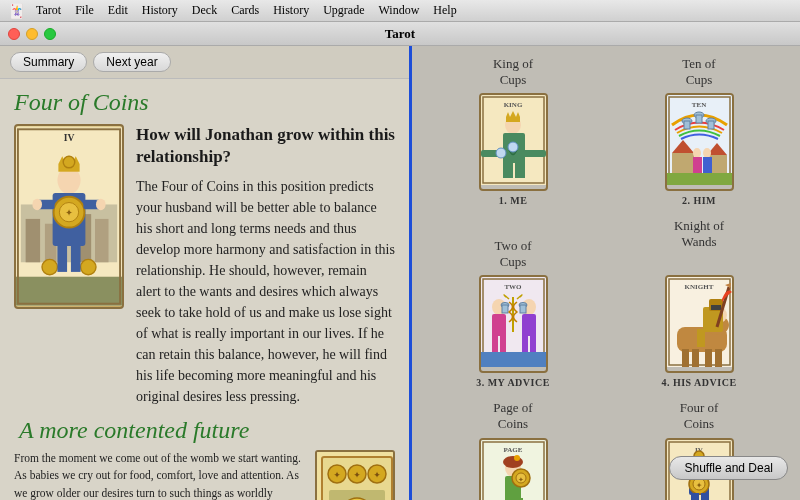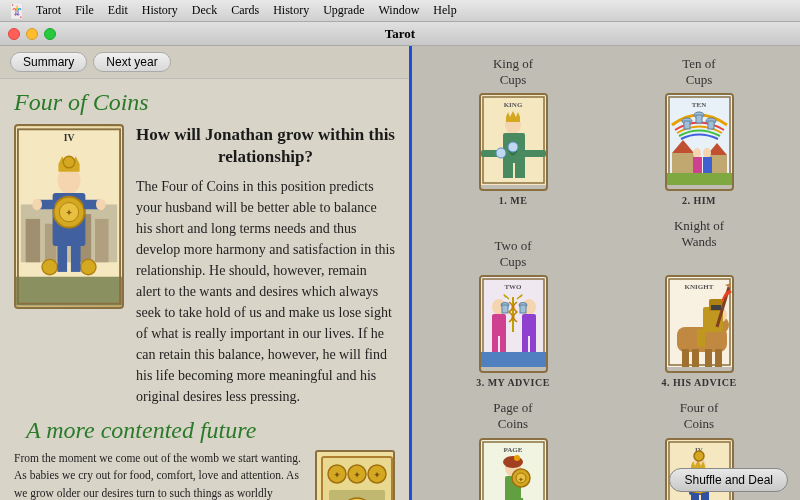--- a/index.html
+++ b/index.html
@@ -126,34 +126,33 @@
     .card-text-content {
       flex: 1;
     }
 
     .question-heading {
       font-size: 17px;
       font-weight: bold;
       color: #1a1a1a;
       margin-bottom: 8px;
       line-height: 1.3;
-      text-align: center;
     }
 
     .card-description {
       font-size: 14px;
       line-height: 1.5;
       color: #222;
     }
 
     .section-heading {
       font-family: 'Brush Script MT', cursive;
       font-size: 24px;
       color: #2a7a2a;
-      margin: 10px 0 6px 12px;
+      margin: 10px 0 6px 5px;
     }
 
     .bottom-row {
       display: flex;
       gap: 12px;
     }
 
     .bottom-text {
       flex: 1;
       font-size: 11.5px;
@@ -205,21 +204,21 @@
     .spread-label {
       font-size: 10px;
       font-weight: bold;
       color: #333;
       text-align: left;
       letter-spacing: 0.5px;
     }
 
     .shuffle-btn {
       position: absolute;
-      bottom: 8px;
+      bottom: 20px;
       right: 12px;
       padding: 4px 14px;
       background: linear-gradient(to bottom, #e8e8e8, #c8c8c8);
       border: 1px solid #888;
       border-radius: 12px;
       font-size: 12px;
       cursor: pointer;
     }
 
     

